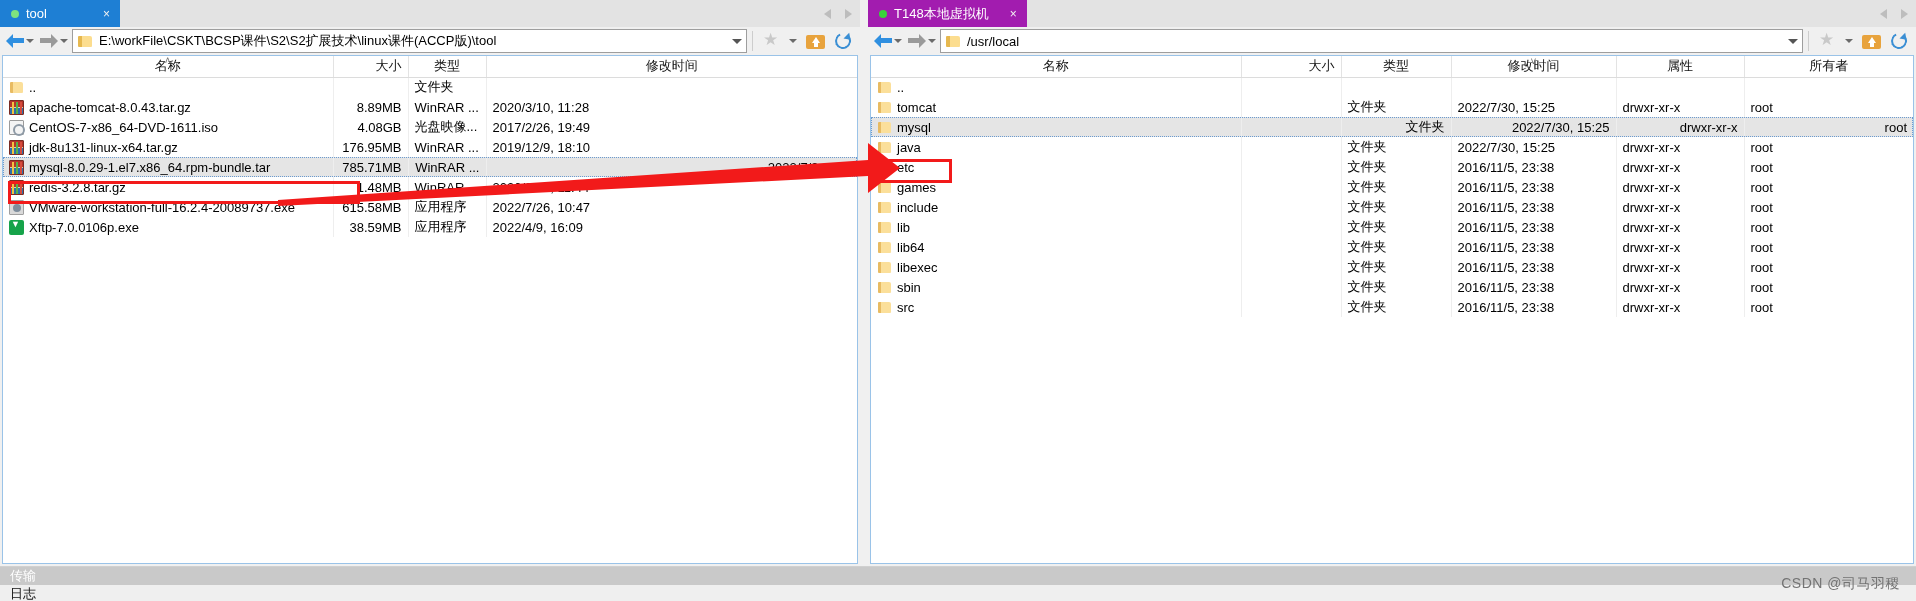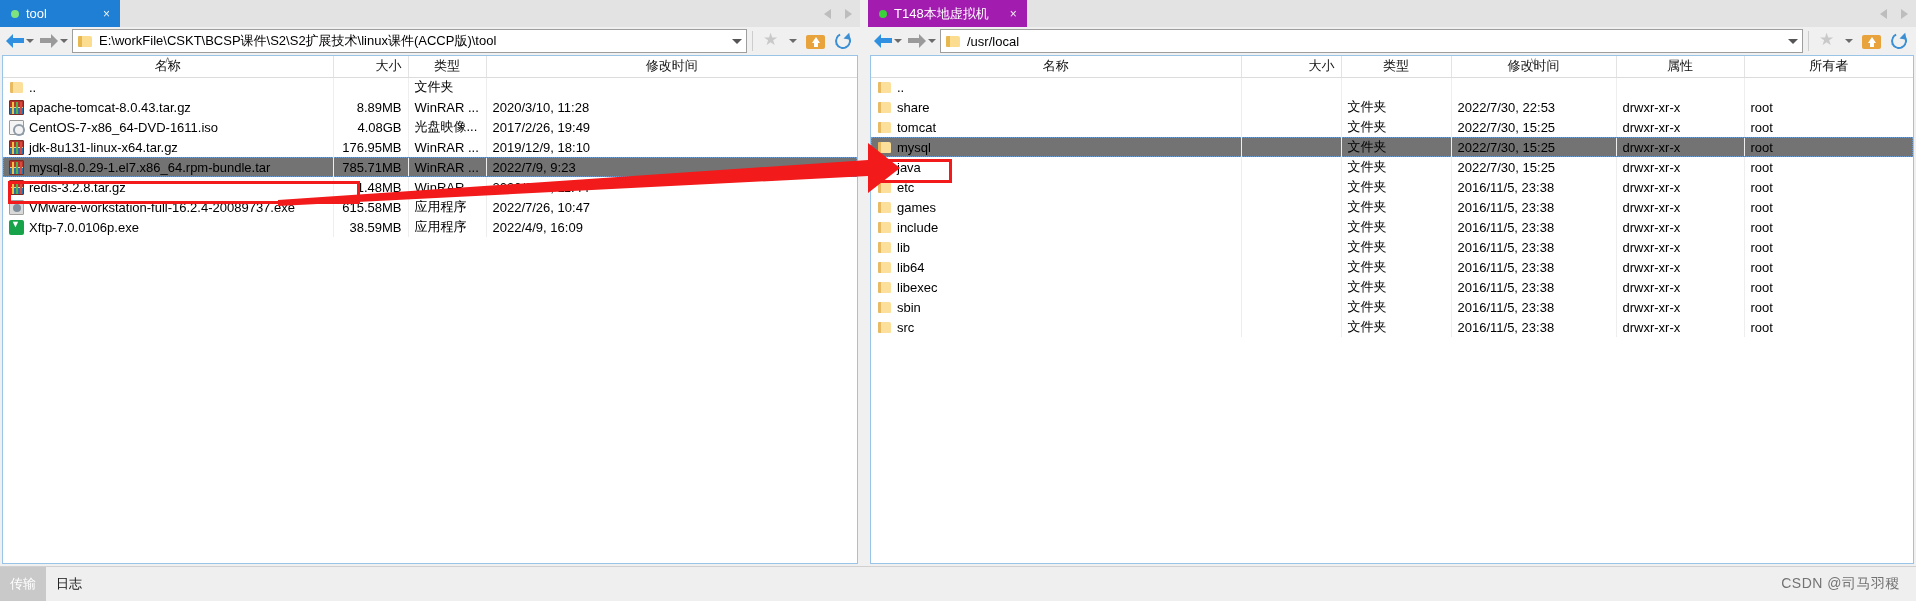--- a/index.html
+++ b/index.html
@@ -255,21 +255,21 @@
   table.filelist td {
     height: 20px;
     padding: 0 6px;
     vertical-align: middle;
     border-right: 1px solid #eeeeee;
     white-space: nowrap;
     overflow: hidden;
   }
   table.filelist td:last-child { border-right: none; }
   td.num { text-align: right; }
-  tr.row.sel td { background: #737373; }
+  tr.row.sel td { background: #e5e5e5; text-align: right; }
   tr.row.sel { outline: 1px dotted #6b9bd0; outline-offset: -1px; }
   .namecell { display: flex; align-items: center; gap: 5px; }
   .sorthat {
     position: absolute;
     left: 50%; top: 1px;
     transform: translateX(-50%);
     font-size: 10px; color: #6d6d6d;
     line-height: 8px;
   }
   .sorthat.dn { top: 2px; }
@@ -335,20 +335,21 @@
   }
 
   
   .statusbar {
     height: 35px;
     background: #efefef;
     border-top: 1px solid #d0d0d0;
     display: flex;
     align-items: stretch;
     position: relative;
+    flex-direction: column;
   }
   .stat-tab {
     display: flex; align-items: center;
     padding: 0 10px;
     font-size: 13px;
     user-select: none;
   }
   .stat-tab.muted { background: #c9c9c9; color: #ffffff; }
   .stat-tab.plain { color: #111; }
   .watermark {
@@ -620,33 +621,20 @@
                 <td class="num"></td>
                 <td></td>
                 <td></td>
                 <td></td>
                 <td></td>
               </tr>
               <tr class="row">
                 <td>
                   <span class="namecell">
                     <span class="ico ico-folder"></span>
-                    <span>share</span>
-                  </span>
-                </td>
-                <td class="num"></td>
-                <td>文件夹</td>
-                <td>2022/7/30, 22:53</td>
-                <td>drwxr-xr-x</td>
-                <td>root</td>
-              </tr>
-              <tr class="row">
-                <td>
-                  <span class="namecell">
-                    <span class="ico ico-folder"></span>
                     <span>tomcat</span>
                   </span>
                 </td>
                 <td class="num"></td>
                 <td>文件夹</td>
                 <td>2022/7/30, 15:25</td>
                 <td>drwxr-xr-x</td>
                 <td>root</td>
               </tr>
               <tr class="row sel">

